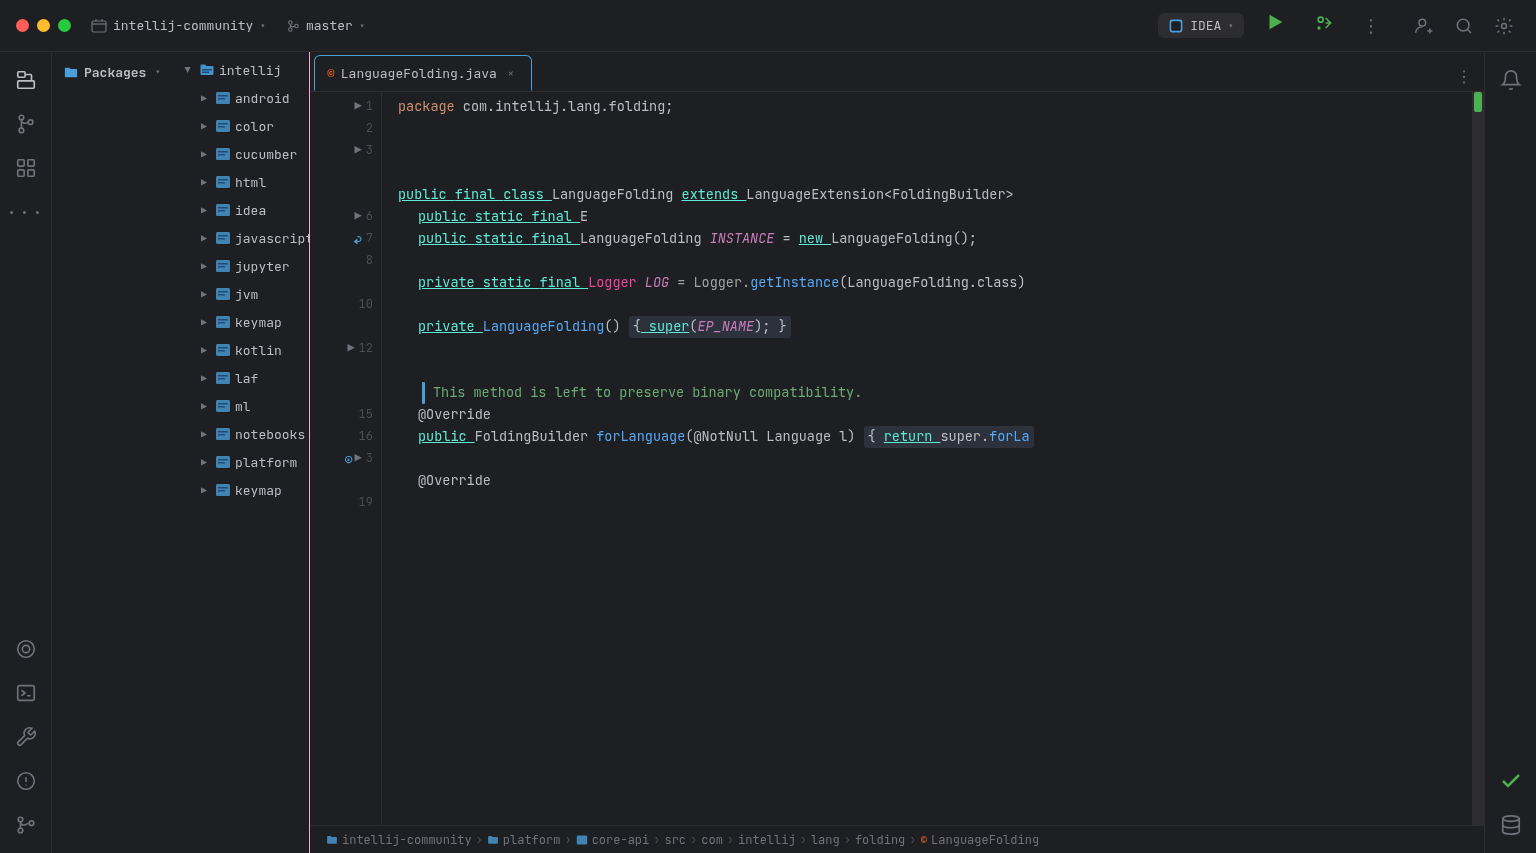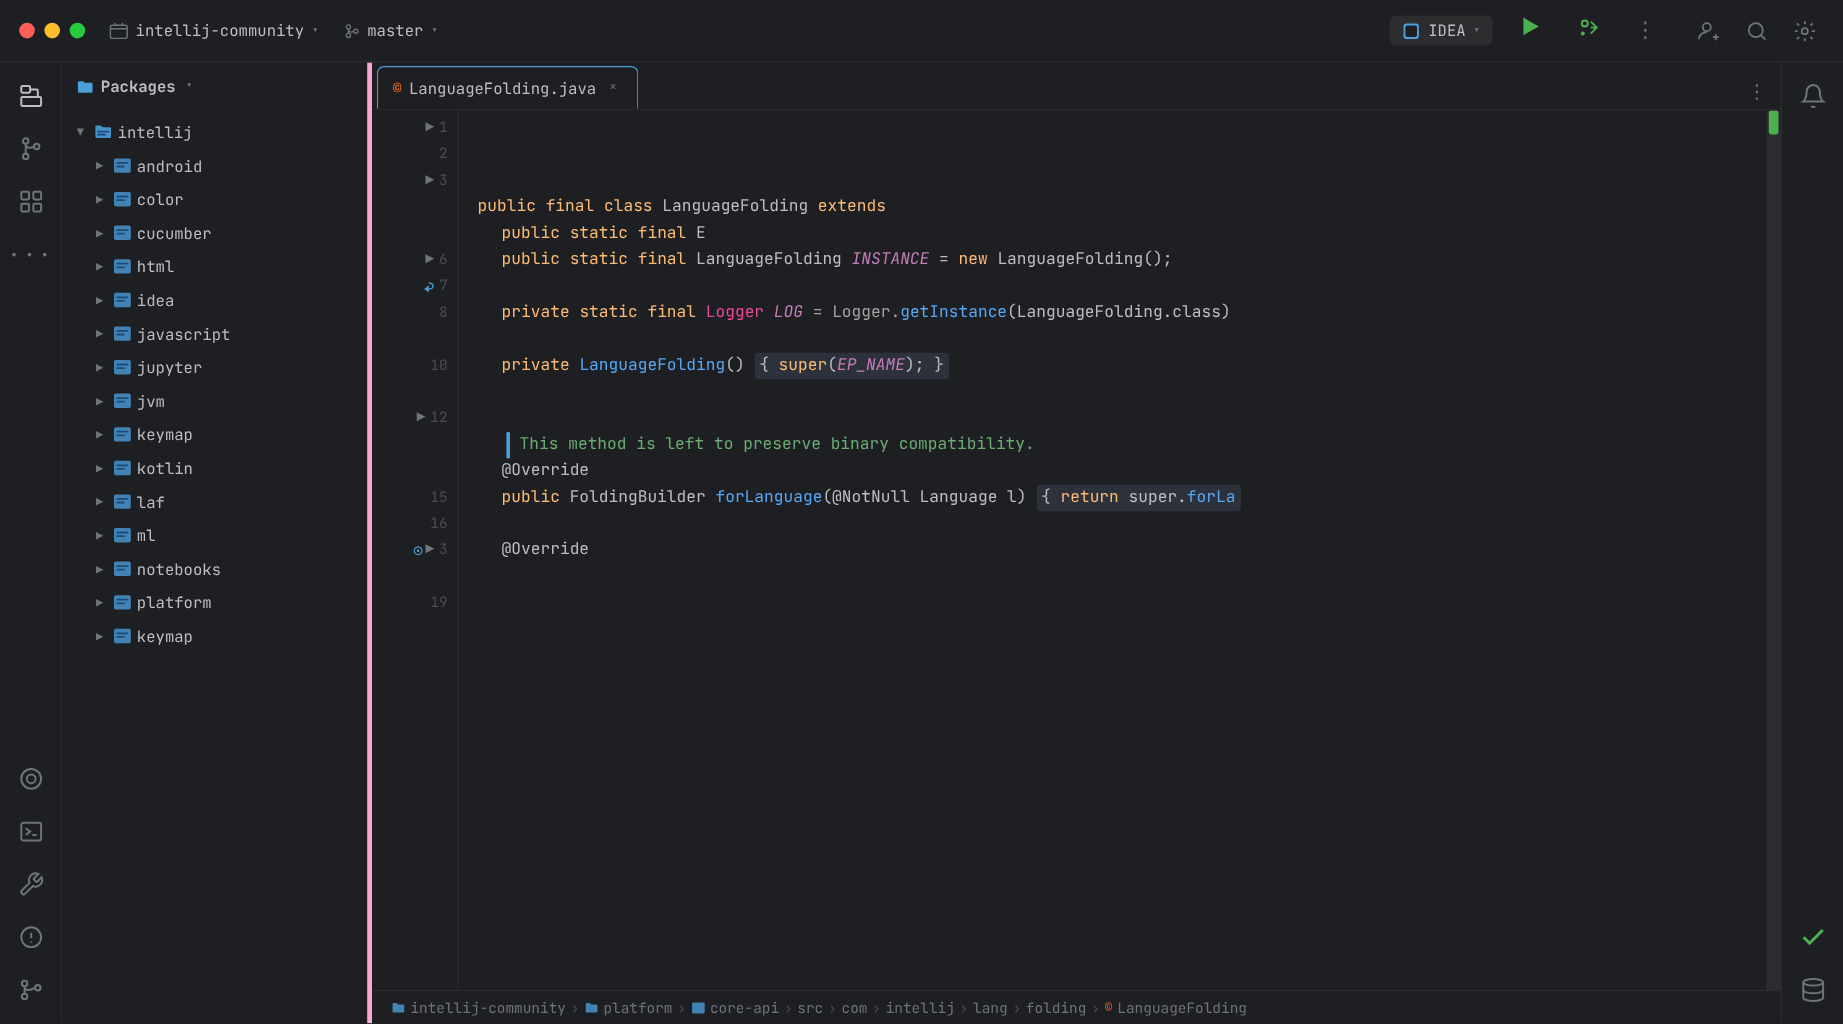--- a/index.html
+++ b/index.html
@@ -130,23 +130,23 @@
       font-size: 18px;
       color: #6f737a;
     }
     .activity-icon.active { color: #bcbec4; }
     .activity-spacer { flex: 1; }
 
     
     .sidebar {
       width: 258px;
       background: #1e1f22;
-      border-right: 4px solid #f9a8d4;
-      display: flex;
-      flex-direction: column;
+      border-right: 1px solid #f9a8d4;
+      display: flex;
+      flex-direction: row;
       flex-shrink: 0;
     }
     .sidebar-header {
       height: 40px;
       display: flex;
       align-items: center;
       padding: 0 12px;
       font-size: 13px;
       font-weight: 600;
       color: #bcbec4;
@@ -269,21 +269,21 @@
       font-size: 13.5px;
     }
     .code-line {
       display: flex;
       align-items: flex-start;
       min-height: 22px;
       white-space: pre;
     }
 
     
-    .kw { color: #fdba74; } 
+    .kw { color: #5eead4; text-decoration: underline; } 
     .kw2 { color: #cf8e6d; } 
     .italic { font-style: italic; }
     .field-name { color: #c77dba; } 
     .import-ellipsis {
       background: #2d2d30;
       border-radius: 3px;
       padding: 1px 5px;
       font-size: 12px;
       color: #bcbec4;
     }
@@ -732,29 +732,32 @@
           <span>3</span>
         </div>
         <div style="height:22px;"></div>
         <div style="height:22px; display:flex; align-items:center; justify-content:flex-end; padding-right:8px;">
             <span>19</span>
           </div>
       </div>
 
       <div class="code-content">
 
+        <div class="code-line">
+          <span class="kw2">package </span><span style="color:#bcbec4;">com.intellij.lang.folding;</span>
+        </div>
 
         <div class="empty-line"></div>
 
 
         <div class="empty-line"></div>
         <div class="empty-line"></div>
 
         <div class="code-line">
-          <span class="kw">public </span><span class="kw">final </span><span class="kw">class </span><span style="color:#bcbec4;">LanguageFolding </span><span class="kw">extends </span>
+          <span class="kw">public </span><span class="kw">final </span><span class="kw">class </span><span style="color:#bcbec4;">LanguageFolding </span><span class="kw">extends </span><span style="color:#bcbec4;">LanguageExtension&lt;FoldingBuilder&gt;</span>
         </div>
 
         <div class="code-line" style="padding-left:20px;">
           <span class="kw">public </span><span class="kw">static </span><span class="kw">final </span><span style="color:#bcbec4;">E</span>
         </div>
 
         <div class="code-line" style="padding-left:20px;">
           <span class="kw">public </span><span class="kw">static </span><span class="kw">final </span><span style="color:#bcbec4;">LanguageFolding </span><span class="field-name italic">INSTANCE</span><span style="color:#bcbec4;"> = </span><span class="kw">new </span><span style="color:#bcbec4;">LanguageFolding();</span>
         </div>
 

